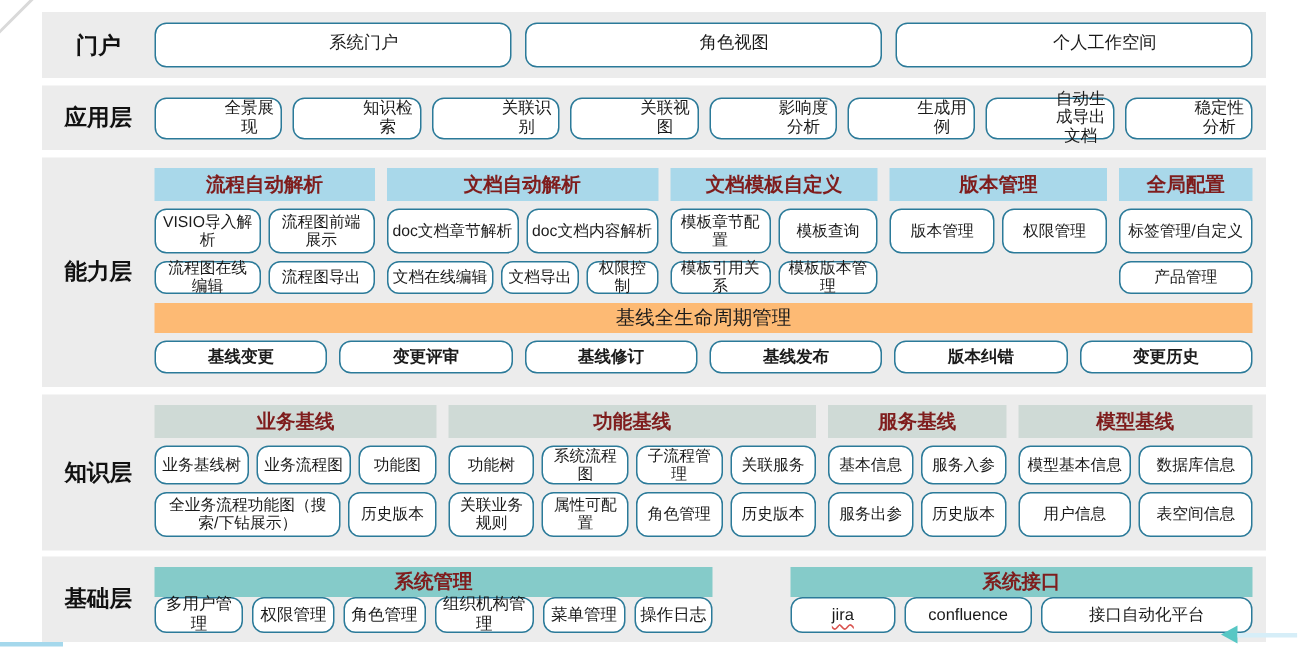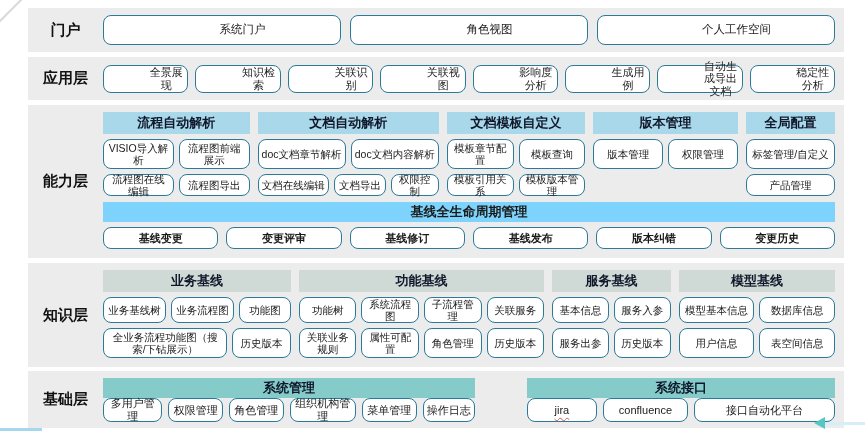--- a/index.html
+++ b/index.html
@@ -24,33 +24,33 @@
   
   .hrow{display:flex;gap:9px;flex:1;align-items:center;}
   .hrow .btn{flex:1;height:30px;font-size:11.5px;padding-left:44px;}
   #band-app .hrow{gap:7px;}
   #band-app .hrow .btn{height:28px;font-size:11px;}
 
   
   .groups{display:flex;gap:8px;}
   .group{display:flex;flex-direction:column;min-width:0;}
   .group-header{height:22px;line-height:22px;text-align:center;font-weight:700;font-size:13px;
-    margin-bottom:5px;color:#0f172a;}
+    margin-bottom:5px;color:#7f1d1d;}
   .hdr-blue{background:#a9d8ea;}
   .hdr-sage{background:#cfdad6;}
   .hdr-teal{background:#85cbc9;}
   .btn-row{display:flex;gap:5px;}
 
   
   .cap-r1{margin-bottom:5px;}
   .cap-r1 .btn{flex:1;height:30px;}
   .cap-r2{margin-bottom:6px;}
   .cap-r2 .btn{flex:1;height:22px;}
-  .baseline-header{height:20px;line-height:20px;background:#7dd3fc;text-align:center;
-    font-weight:700;font-size:13px;margin-bottom:5px;}
+  .baseline-header{height:20px;line-height:20px;background:#fdba74;text-align:center;
+    font-weight:400;font-size:13px;margin-bottom:5px;}
   .baseline-row{display:flex;gap:8px;}
   .baseline-row .btn{flex:1;height:22px;font-size:11px;font-weight:bold;}
 
   
   .know-r1{margin-bottom:5px;align-items:center;}
   .know-r1 .btn{flex:1;height:26px;}
   .know-r2 .btn{flex:1;height:30px;}
 
   
   .found-groups{display:flex;}

